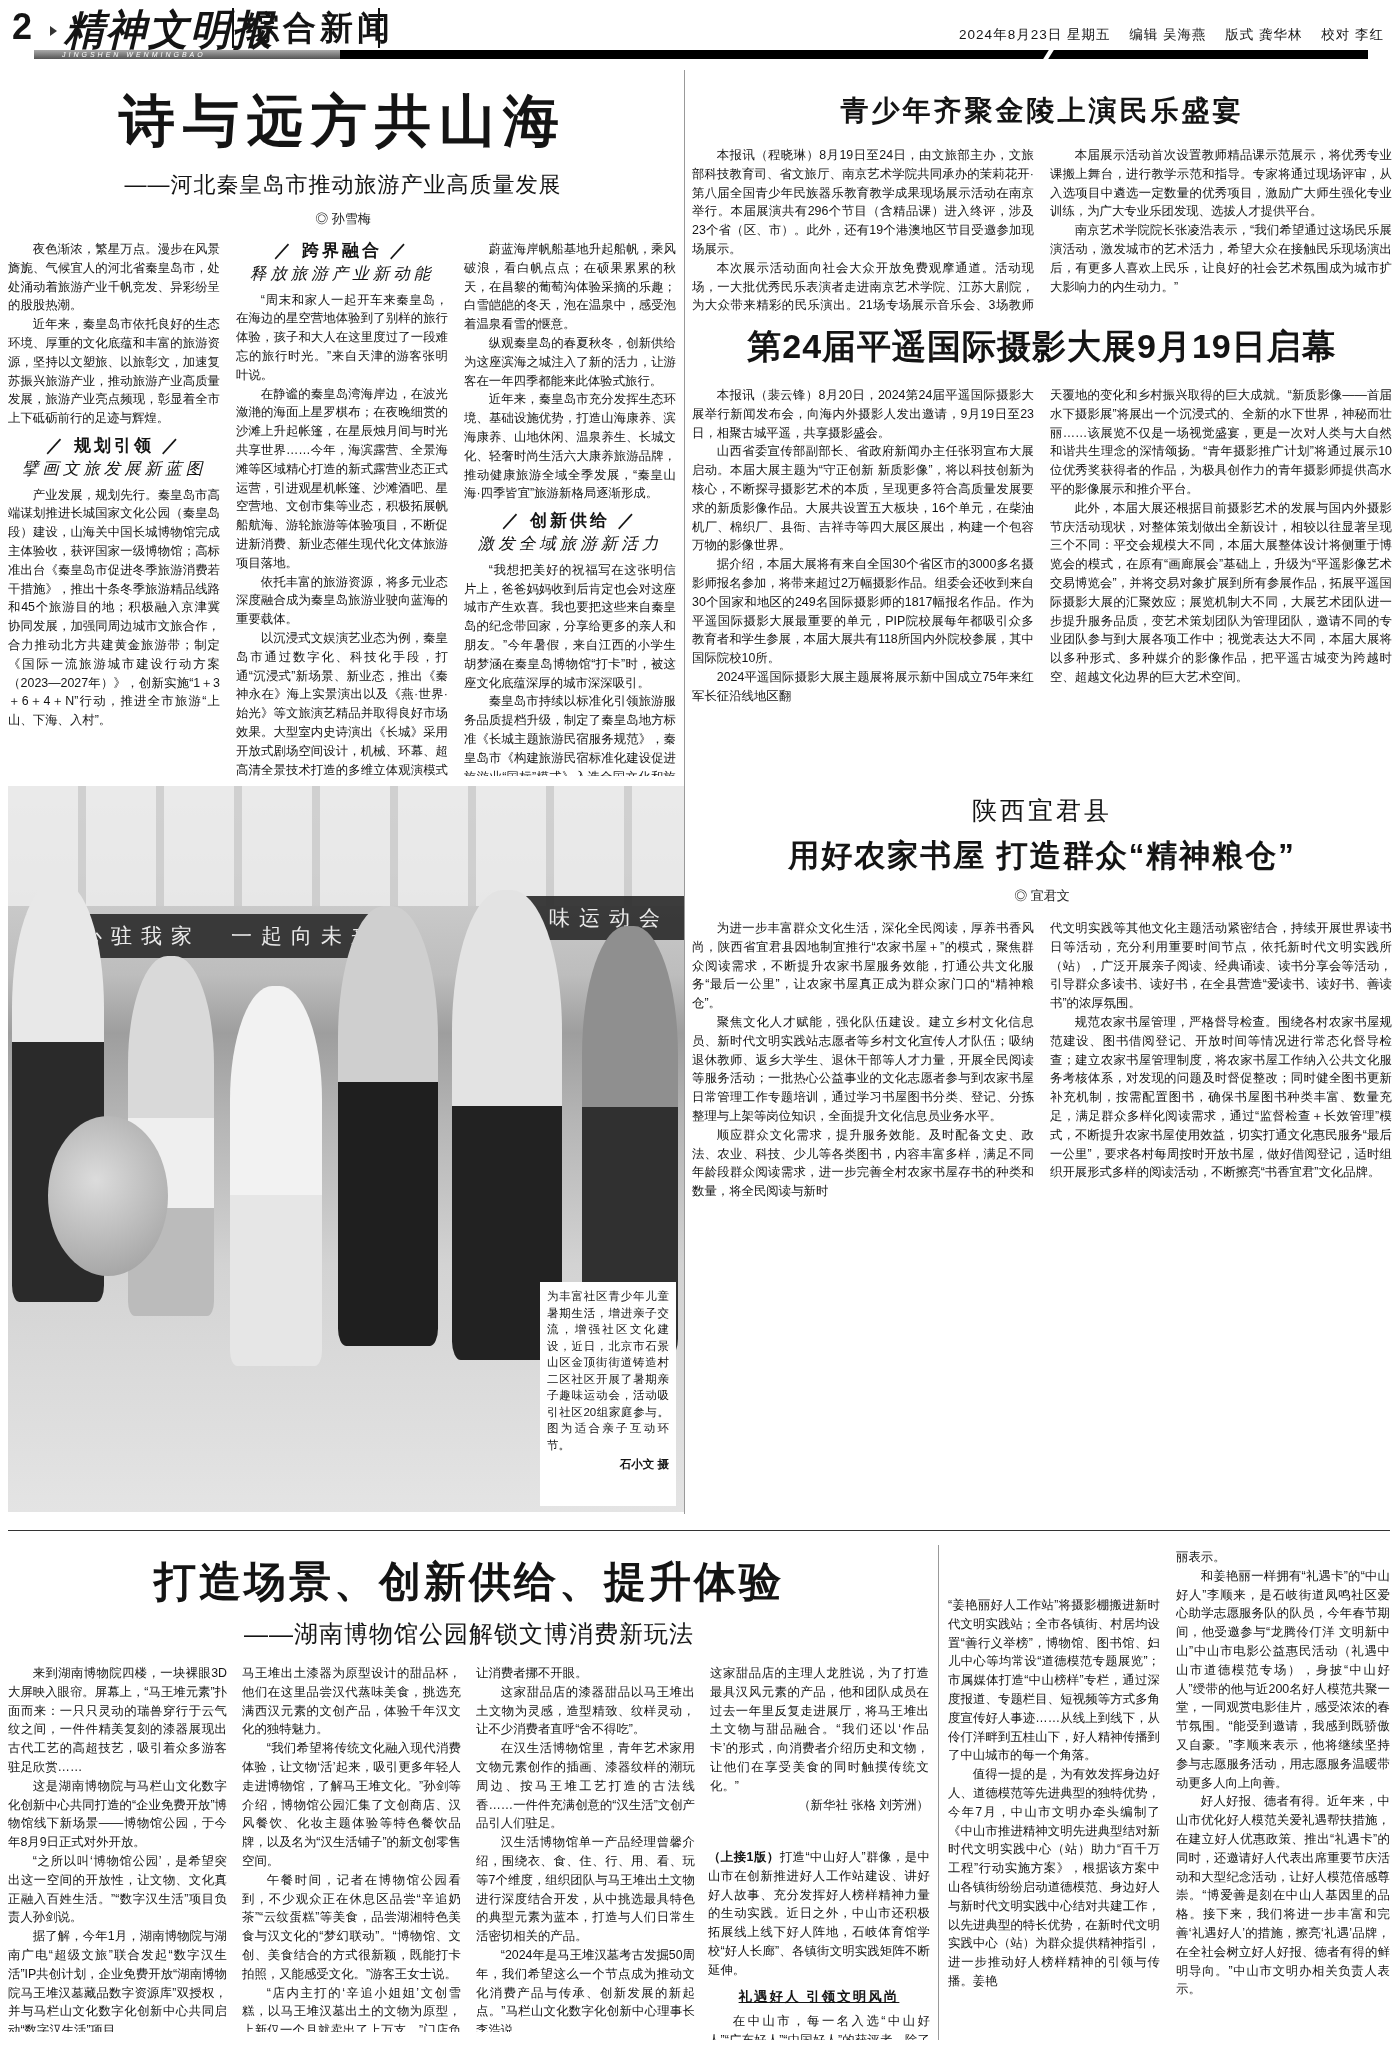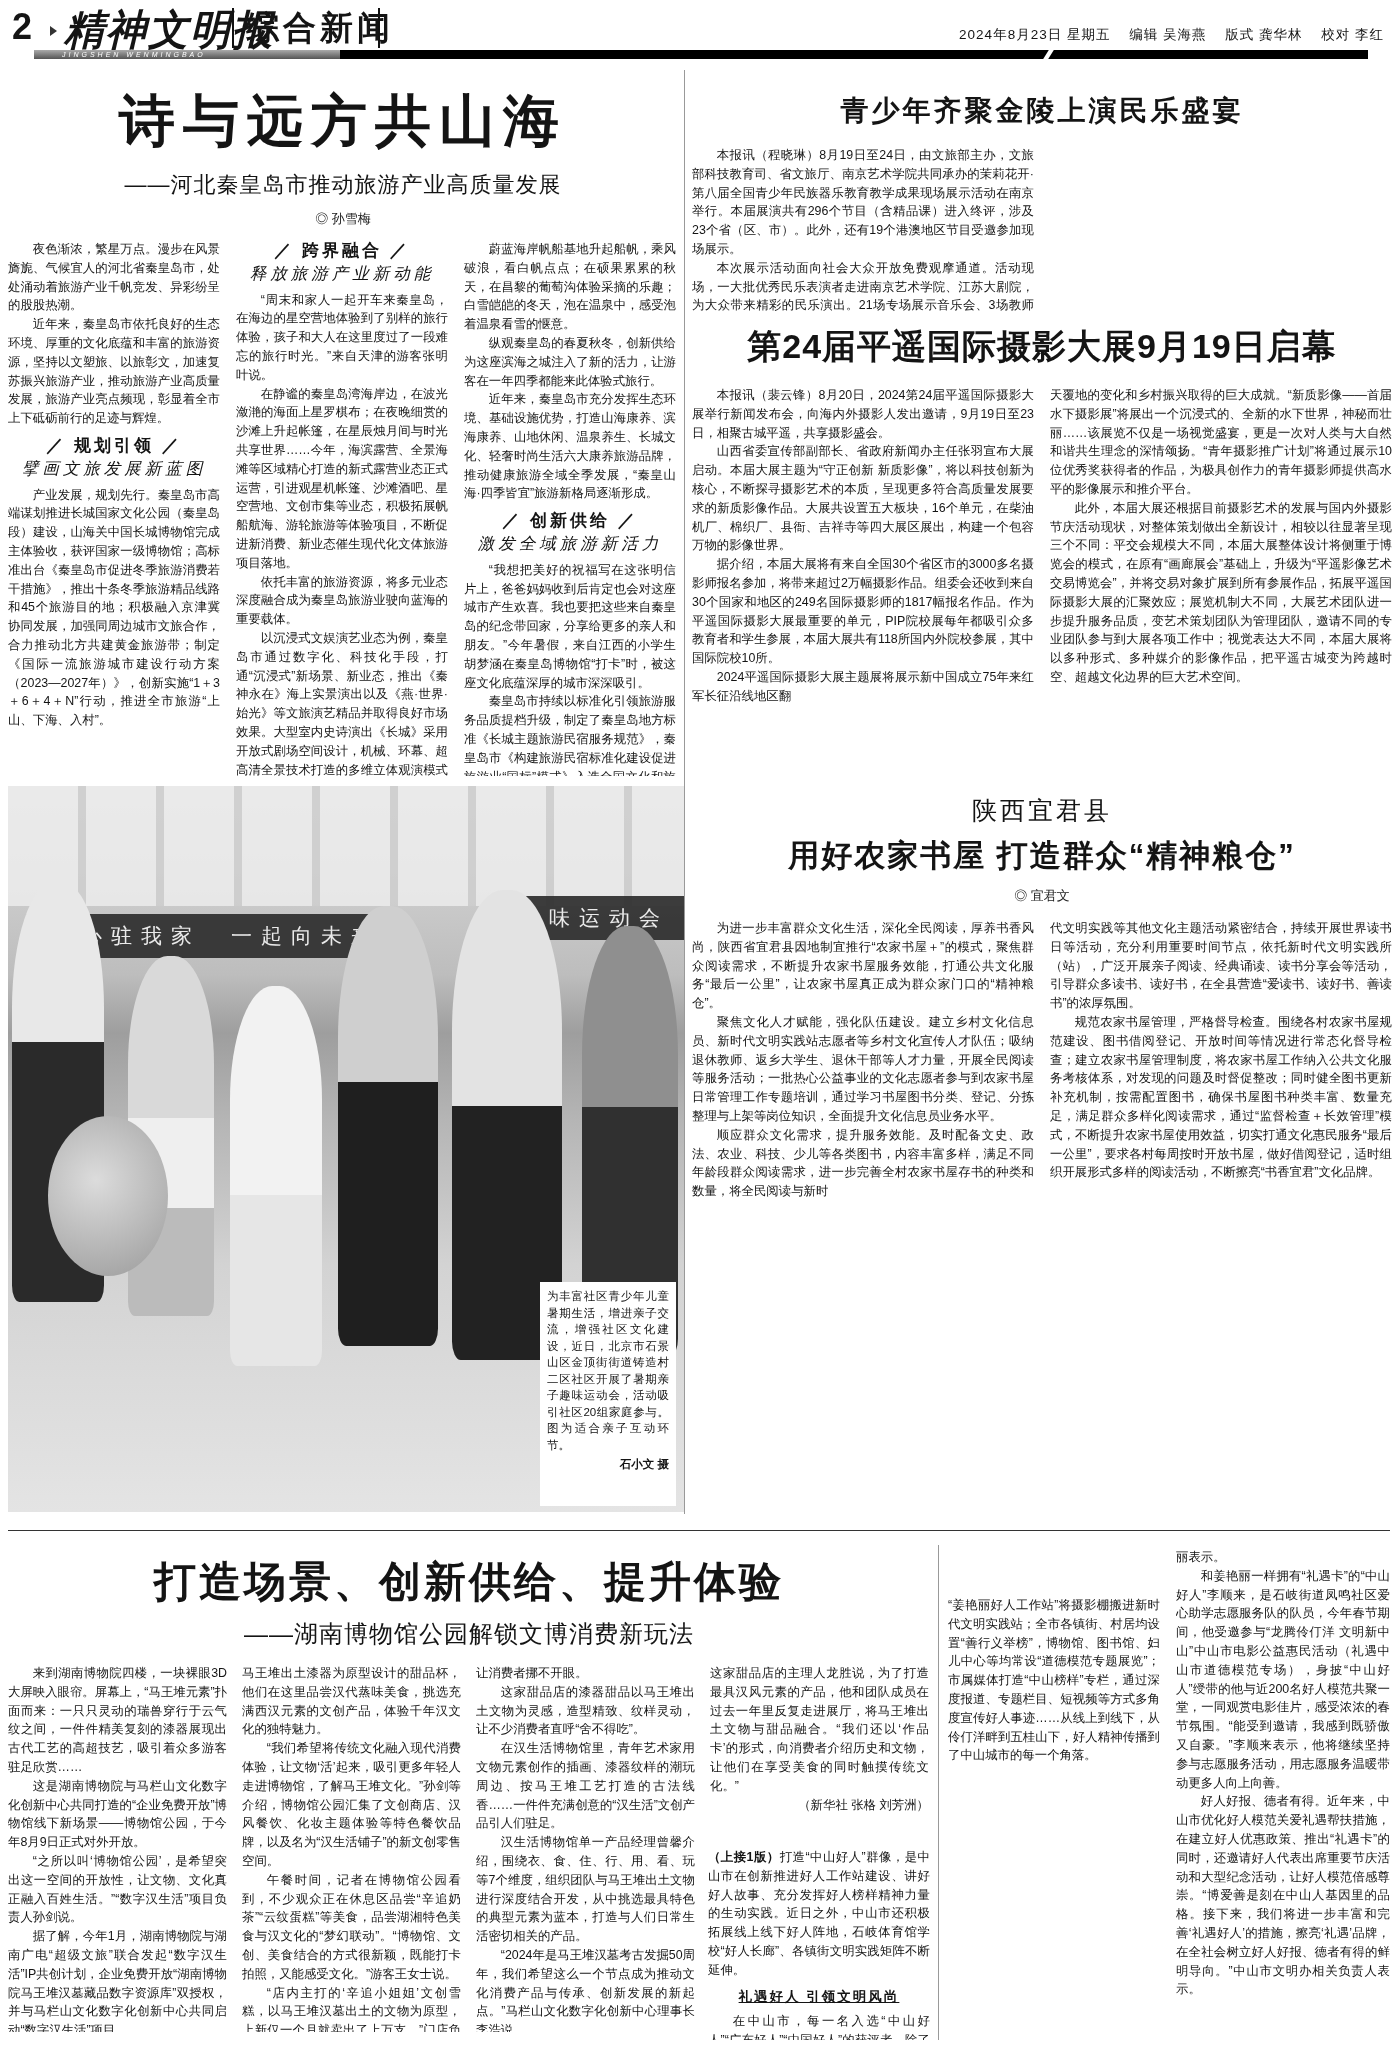--- a/index.html
+++ b/index.html
@@ -132,20 +132,24 @@
     </div>
   </div>
 
   <div class="art" style="left:692px;top:70px;width:700px;">
     <h2 class="h-big" style="font-size:28px;letter-spacing:3px;margin-top:22px;">青少年齐聚金陵上演民乐盛宴</h2>
     <div class="cols" style="gap:16px;margin-top:16px;">
       <div class="col" style="width:342px;height:166px;">
         <p>本报讯（程晓琳）8月19日至24日，由文旅部主办，文旅部科技教育司、省文旅厅、南京艺术学院共同承办的茉莉花开·第八届全国青少年民族器乐教育教学成果现场展示活动在南京举行。本届展演共有296个节目（含精品课）进入终评，涉及23个省（区、市）。此外，还有19个港澳地区节目受邀参加现场展示。</p>
         <p>本次展示活动面向社会大众开放免费观摩通道。活动现场，一大批优秀民乐表演者走进南京艺术学院、江苏大剧院，为大众带来精彩的民乐演出。21场专场展示音乐会、3场教师精品课和1场综合汇报演出轮番上演。</p>
       </div>
+      <div class="col" style="width:342px;height:166px;">
+        <p>本届展示活动首次设置教师精品课示范展示，将优秀专业课搬上舞台，进行教学示范和指导。专家将通过现场评审，从入选项目中遴选一定数量的优秀项目，激励广大师生强化专业训练，为广大专业乐团发现、选拔人才提供平台。</p>
+        <p>南京艺术学院院长张凌浩表示，“我们希望通过这场民乐展演活动，激发城市的艺术活力，希望大众在接触民乐现场演出后，有更多人喜欢上民乐，让良好的社会艺术氛围成为城市扩大影响力的内生动力。”</p>
+      </div>
     </div>
   </div>
 
   <div class="art" style="left:692px;top:316px;width:700px;">
     <h2 class="h-big" style="font-size:34px;letter-spacing:1px;margin-top:8px;">第24届平遥国际摄影大展9月19日启幕</h2>
     <div class="cols" style="gap:16px;margin-top:16px;">
       <div class="col" style="width:342px;height:398px;">
         <p>本报讯（裴云锋）8月20日，2024第24届平遥国际摄影大展举行新闻发布会，向海内外摄影人发出邀请，9月19日至23日，相聚古城平遥，共享摄影盛会。</p>
         <p>山西省委宣传部副部长、省政府新闻办主任张羽宣布大展启动。本届大展主题为“守正创新 新质影像”，将以科技创新为核心，不断探寻摄影艺术的本质，呈现更多符合高质量发展要求的新质影像作品。大展共设置五大板块，16个单元，在柴油机厂、棉织厂、县衙、吉祥寺等四大展区展出，构建一个包容万物的影像世界。</p>
         <p>据介绍，本届大展将有来自全国30个省区市的3000多名摄影师报名参加，将带来超过2万幅摄影作品。组委会还收到来自30个国家和地区的249名国际摄影师的1817幅报名作品。作为平遥国际摄影大展最重要的单元，PIP院校展每年都吸引众多教育者和学生参展，本届大展共有118所国内外院校参展，其中国际院校10所。</p>
@@ -209,20 +213,21 @@
   </div>
 
   <div class="col art" style="left:708px;top:1848px;width:222px;height:192px;">
     <p style="text-indent:0;"><span class="jump-label">（上接1版）</span><span>打造“中山好人”群像，是中山市在创新推进好人工作站建设、讲好好人故事、充分发挥好人榜样精神力量的生动实践。近日之外，中山市还积极拓展线上线下好人阵地，石岐体育馆学校“好人长廊”、各镇街文明实践矩阵不断延伸。</span></p>
     <p class="jump-subhead">礼遇好人 引领文明风尚</p>
     <p>在中山市，每一名入选“中山好人”“广东好人”“中国好人”的获评者，除了能收获鲜花与掌声，还能感受到这座城市满满的“礼遇”与温暖。</p>
   </div>
 
   <div class="col art" style="left:948px;top:1596px;width:212px;height:492px;">
     <p style="text-indent:0;">“姜艳丽好人工作站”将摄影棚搬进新时代文明实践站；全市各镇街、村居均设置“善行义举榜”，博物馆、图书馆、妇儿中心等均常设“道德模范专题展览”；市属媒体打造“中山榜样”专栏，通过深度报道、专题栏目、短视频等方式多角度宣传好人事迹……从线上到线下，从伶仃洋畔到五桂山下，好人精神传播到了中山城市的每一个角落。</p>
+    <p>值得一提的是，为有效发挥身边好人、道德模范等先进典型的独特优势，今年7月，中山市文明办牵头编制了《中山市推进精神文明先进典型结对新时代文明实践中心（站）助力“百千万工程”行动实施方案》，根据该方案中山各镇街纷纷启动道德模范、身边好人与新时代文明实践中心结对共建工作，以先进典型的特长优势，在新时代文明实践中心（站）为群众提供精神指引，进一步推动好人榜样精神的引领与传播。姜艳</p>
   </div>
   <div class="col art" style="left:1176px;top:1548px;width:214px;height:492px;">
     <p style="text-indent:0;">丽表示。</p>
     <p>和姜艳丽一样拥有“礼遇卡”的“中山好人”李顺来，是石岐街道凤鸣社区爱心助学志愿服务队的队员，今年春节期间，他受邀参与“龙腾伶仃洋 文明新中山”中山市电影公益惠民活动（礼遇中山市道德模范专场），身披“中山好人”绶带的他与近200名好人模范共聚一堂，一同观赏电影佳片，感受浓浓的春节氛围。“能受到邀请，我感到既骄傲又自豪。”李顺来表示，他将继续坚持参与志愿服务活动，用志愿服务温暖带动更多人向上向善。</p>
     <p>好人好报、德者有得。近年来，中山市优化好人模范关爱礼遇帮扶措施，在建立好人优惠政策、推出“礼遇卡”的同时，还邀请好人代表出席重要节庆活动和大型纪念活动，让好人模范倍感尊崇。“博爱善是刻在中山人基因里的品格。接下来，我们将进一步丰富和完善‘礼遇好人’的措施，擦亮‘礼遇’品牌，在全社会树立好人好报、德者有得的鲜明导向。”中山市文明办相关负责人表示。</p>
   </div>
 
 </div>
 
 </body></html>

